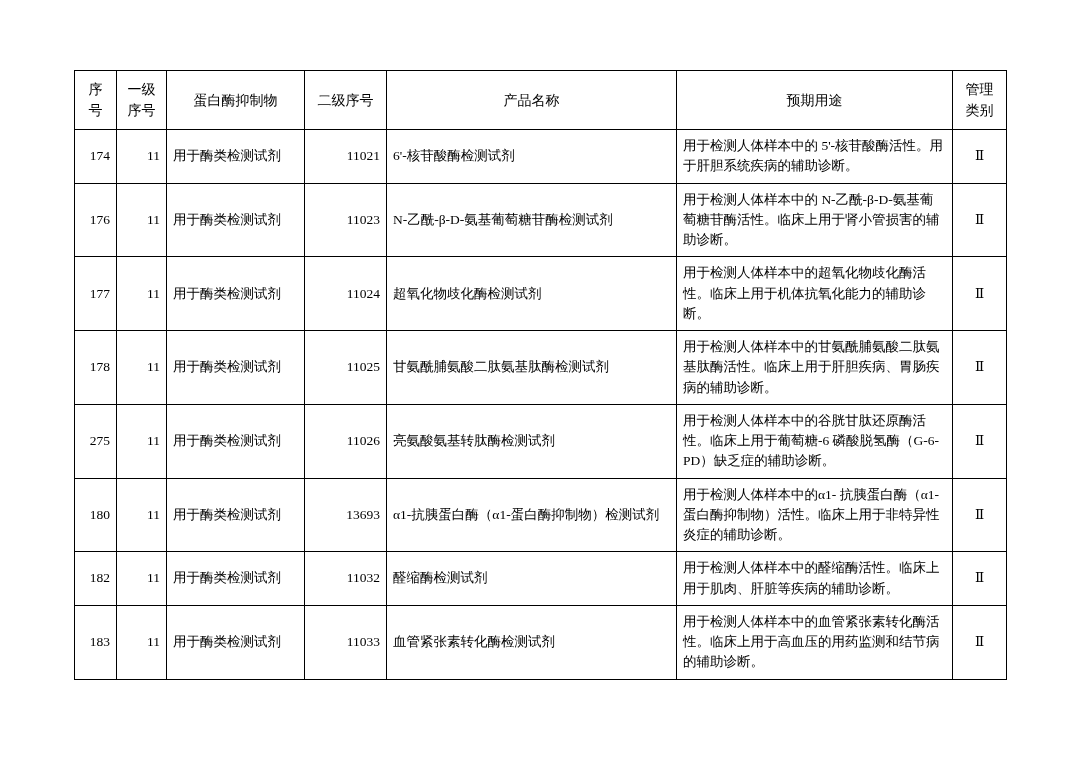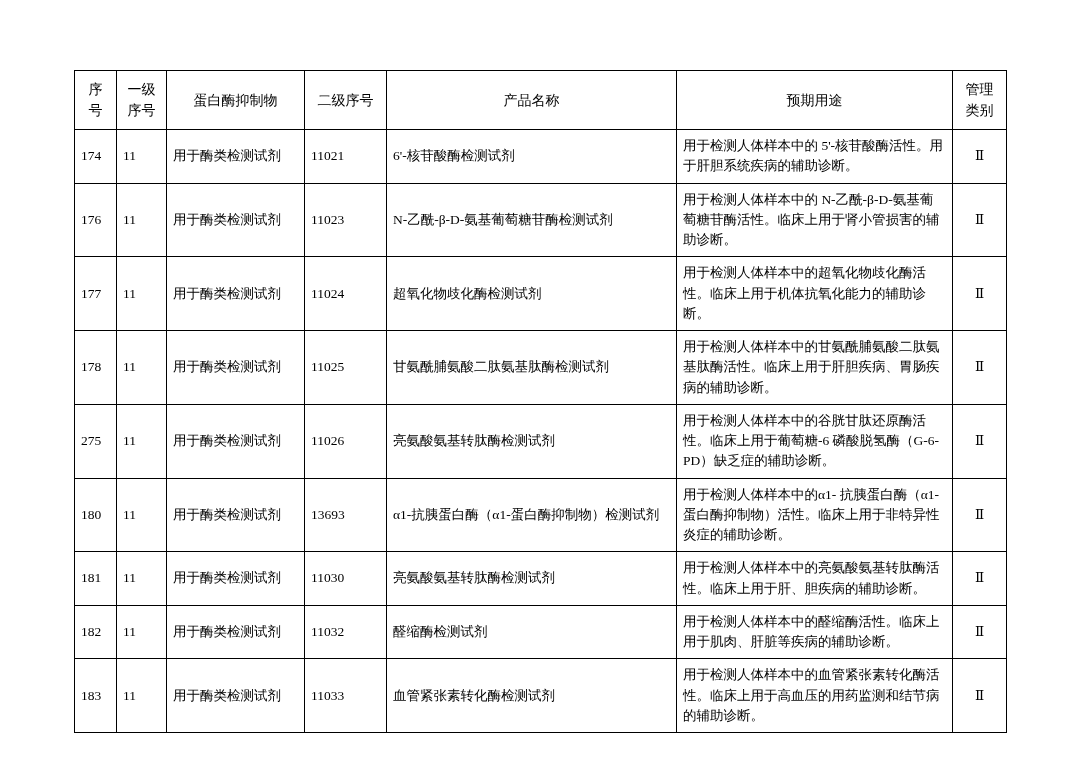--- a/index.html
+++ b/index.html
@@ -45,21 +45,21 @@
     padding: 8px 4px;
   }
   .col-seq { width: 42px; }
   .col-lv1seq { width: 50px; }
   .col-lv1cat { width: 138px; }
   .col-lv2seq { width: 82px; }
   .col-name { width: 290px; }
   .col-use { width: 276px; }
   .col-mgmt { width: 54px; }
 
-  td.c-center { text-align: left; }
+  td.c-center { text-align: right; }
   td.c-left { text-align: left; }
 
   th .hdr-line { display: block; text-align: center; }
 
   .mgmt { text-align: center; font-size: 13px; }
 </style>
 </head>
 <body>
 
 <div class="page">
@@ -151,29 +151,20 @@
         <tr>
           <td class="c-center">180</td>
           <td class="c-center">11</td>
           <td class="c-left">用于酶类检测试剂</td>
           <td class="c-center">13693</td>
           <td class="c-left">α1-抗胰蛋白酶（α1-蛋白酶抑制物）检测试剂</td>
           <td class="c-left">用于检测人体样本中的α1- 抗胰蛋白酶（α1- 蛋白酶抑制物）活性。临床上用于非特异性炎症的辅助诊断。</td>
           <td class="mgmt">Ⅱ</td>
         </tr>
         <tr>
-          <td class="c-center">181</td>
-          <td class="c-center">11</td>
-          <td class="c-left">用于酶类检测试剂</td>
-          <td class="c-center">11030</td>
-          <td class="c-left">亮氨酸氨基转肽酶检测试剂</td>
-          <td class="c-left">用于检测人体样本中的亮氨酸氨基转肽酶活性。临床上用于肝、胆疾病的辅助诊断。</td>
-          <td class="mgmt">Ⅱ</td>
-        </tr>
-        <tr>
           <td class="c-center">182</td>
           <td class="c-center">11</td>
           <td class="c-left">用于酶类检测试剂</td>
           <td class="c-center">11032</td>
           <td class="c-left">醛缩酶检测试剂</td>
           <td class="c-left">用于检测人体样本中的醛缩酶活性。临床上用于肌肉、肝脏等疾病的辅助诊断。</td>
           <td class="mgmt">Ⅱ</td>
         </tr>
         <tr>
           <td class="c-center">183</td>

